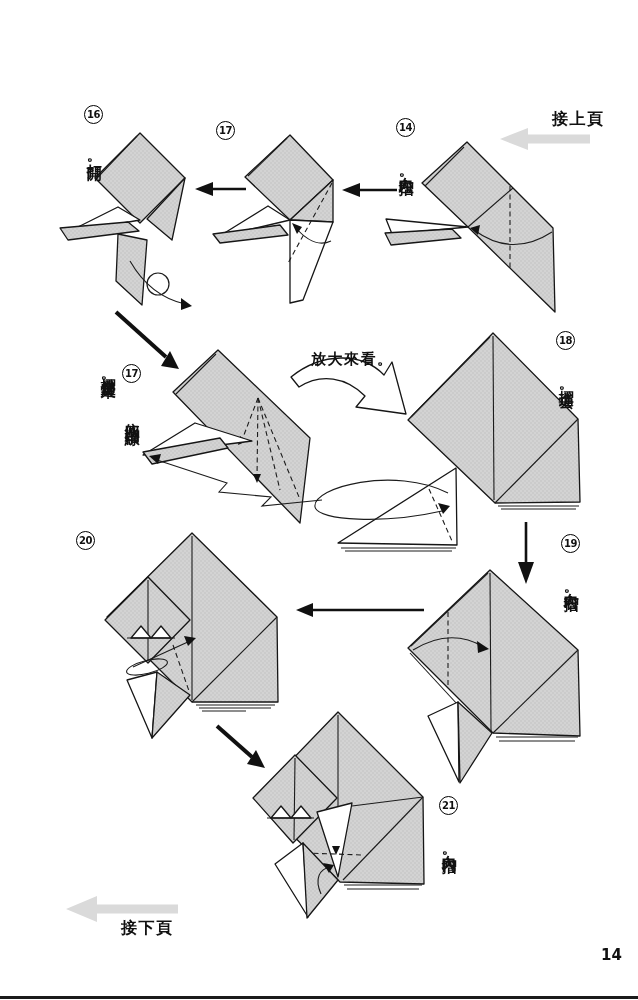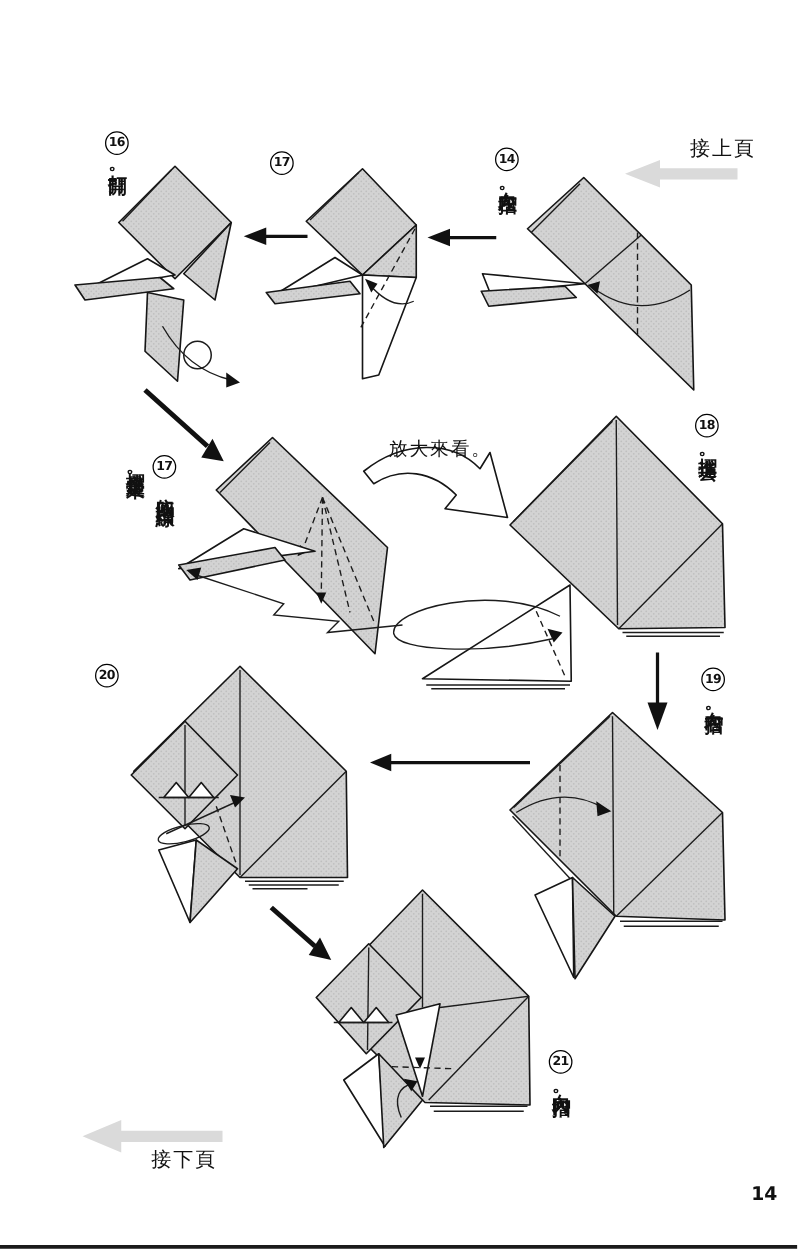--- a/index.html
+++ b/index.html
@@ -8,27 +8,27 @@
   svg.art{position:absolute;left:0;top:0;}
   .sh{fill:#cfcfcf;fill:url(#ht) #cfcfcf;stroke:#161616;stroke-width:1.3px;stroke-linejoin:round;}
   .wh{fill:#ffffff;stroke:#161616;stroke-width:1.3px;stroke-linejoin:round;}
   .thin{fill:none;stroke:#1c1c1c;stroke-width:1.1px;}
   .circw{fill:#ffffff;stroke:#1c1c1c;stroke-width:1.2px;}
   .dash{fill:none;stroke:#1c1c1c;stroke-width:1.1px;stroke-dasharray:5 3.5;}
   .blk{fill:#111;stroke:none;}
   .arrowline{stroke:#111;stroke-width:2.6px;}
   .thick{stroke:#111;stroke-width:4px;}
   .gray{fill:#dadada;}
-  .vlabel{position:absolute;display:flex;flex-direction:column;align-items:center;z-index:3;}
+  .vlabel{position:absolute;display:flex;flex-direction:column;align-items:center;z-index:3;gap:24px;}
   .circ{width:17px;height:17px;border:1.6px solid #000;border-radius:50%;
         font-size:10px;font-weight:700;display:flex;align-items:center;justify-content:center;
         margin-bottom:4px;letter-spacing:-0.5px;background:#fff;}
   .vtext{writing-mode:vertical-rl;text-orientation:upright;font-size:15px;font-weight:700;
          letter-spacing:2px;line-height:1.15;}
-  .htext{position:absolute;font-size:15px;font-weight:400;letter-spacing:1.5px;z-index:3;}
+  .htext{position:absolute;font-size:15px;font-weight:700;letter-spacing:1.5px;z-index:3;}
   .pagenum{position:absolute;font-size:15px;font-weight:700;z-index:3;}
   .scan-edge{position:absolute;left:0;top:996px;width:638px;height:3px;background:#1b1b1b;}
 </style>
 </head>
 <body>
 
 <div class="page">
 
   <svg class="art" width="638" height="1000" viewBox="0 0 638 1000">
     <defs>
@@ -234,21 +234,21 @@
   <div class="vlabel" style="left:561px;top:534px">
     <span class="circ">19</span>
     <span class="vtext">向右摺。</span>
   </div>
 
   <div class="vlabel" style="left:76px;top:531px">
     <span class="circ">20</span>
     <span class="vtext"></span>
   </div>
 
-  <div class="vlabel" style="left:439px;top:840px">
+  <div class="vlabel" style="left:439px;top:796px">
     <span class="circ">21</span>
     <span class="vtext">向內摺。</span>
   </div>
 
   <div class="htext" style="left:311px;top:350px">放大來看。</div>
   <div class="htext" style="left:552px;top:109px;font-size:16px">接上頁</div>
   <div class="htext" style="left:121px;top:918px;font-size:16px">接下頁</div>
   <div class="pagenum" style="left:601px;top:946px">14</div>
 
   <div class="scan-edge"></div>

